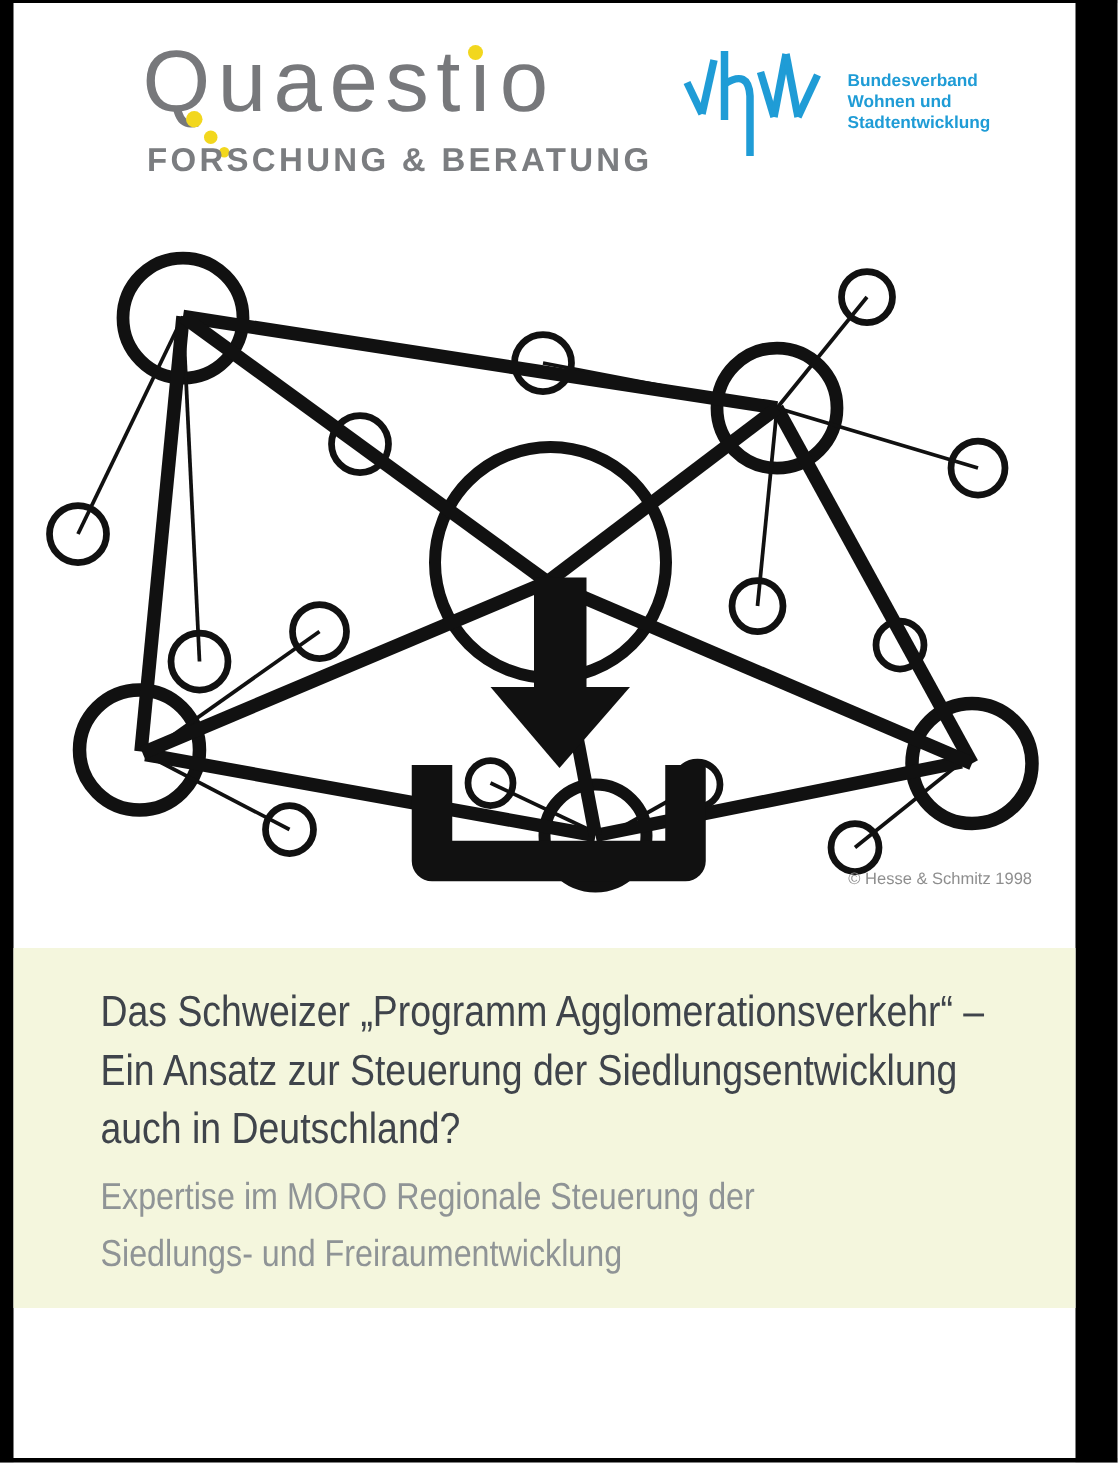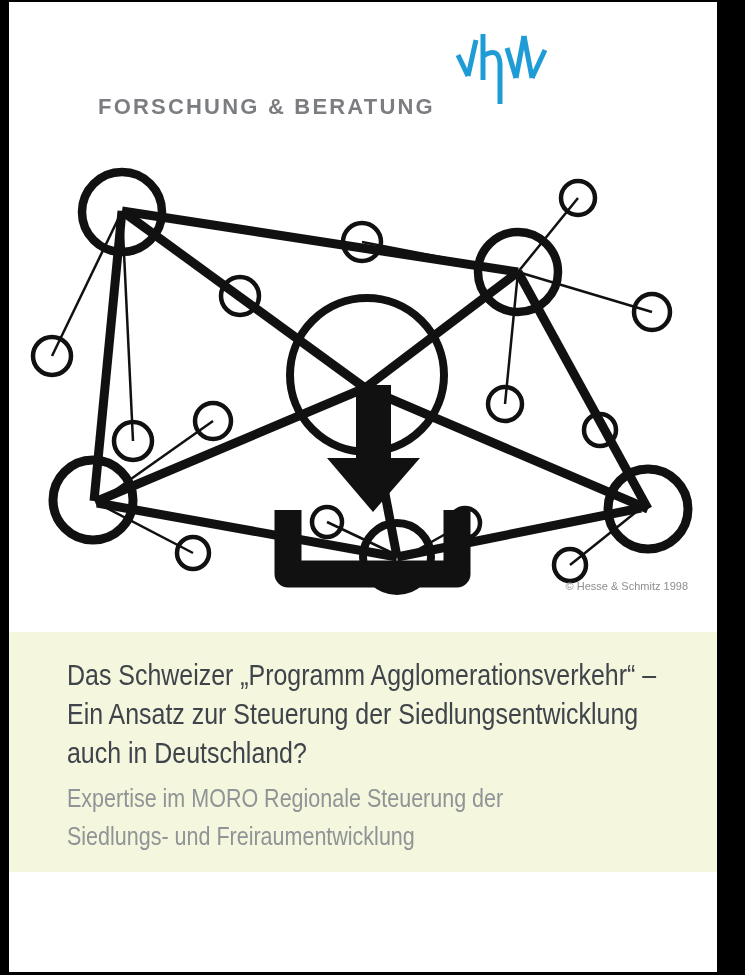--- a/index.html
+++ b/index.html
@@ -60,36 +60,46 @@
 </head>
 <body>
 
 <div class="page">
   <div class="bar bar-top"></div>
   <div class="bar bar-left"></div>
   <div class="bar bar-right"></div>
   <div class="bar bar-bottom"></div>
 
   <div class="q-logo">
+    <div class="q-word"><span>Quaest</span><span class="i-wrap"><span>ı</span><span class="q-dot q-idot"></span></span><span>o</span>
+      <span class="q-dot q-dot1"></span>
+      <span class="q-dot q-dot2"></span>
+      <span class="q-dot q-dot3"></span>
+    </div>
     <div class="q-tagline">FORSCHUNG &amp; BERATUNG</div>
   </div>
 
   <div class="vhw">
     <svg width="112" height="80" viewBox="0 0 112 80">
       <g stroke="#1f9cd6" stroke-width="5" fill="none" stroke-linecap="butt">
         <path d="M8,21 L18,42"></path>
         <path d="M26,6 L18,42"></path>
         <path d="M33,0 L33,46"></path>
         <path d="M33,22 Q49,12 50,30 L50,70"></path>
         <path d="M57,14 L66,44"></path>
         <path d="M74,2 L66,44"></path>
         <path d="M74,2 L82,44"></path>
         <path d="M95,16 L82,44"></path>
       </g>
     </svg>
+    <div class="vhw-text">
+      <div>Bundesverband</div>
+      <div>Wohnen und</div>
+      <div>Stadtentwicklung</div>
+    </div>
   </div>
 
   <div class="figure">
     <svg width="745" height="470" viewBox="0 160 745 470">
 
       <g fill="#ffffff" stroke="#111111">
         <circle cx="122" cy="212" r="40" stroke-width="8.5"></circle>
         <circle cx="518" cy="272" r="40" stroke-width="8.5"></circle>
         <circle cx="367" cy="375" r="77" stroke-width="8"></circle>
         <circle cx="93" cy="500" r="40" stroke-width="9"></circle>

